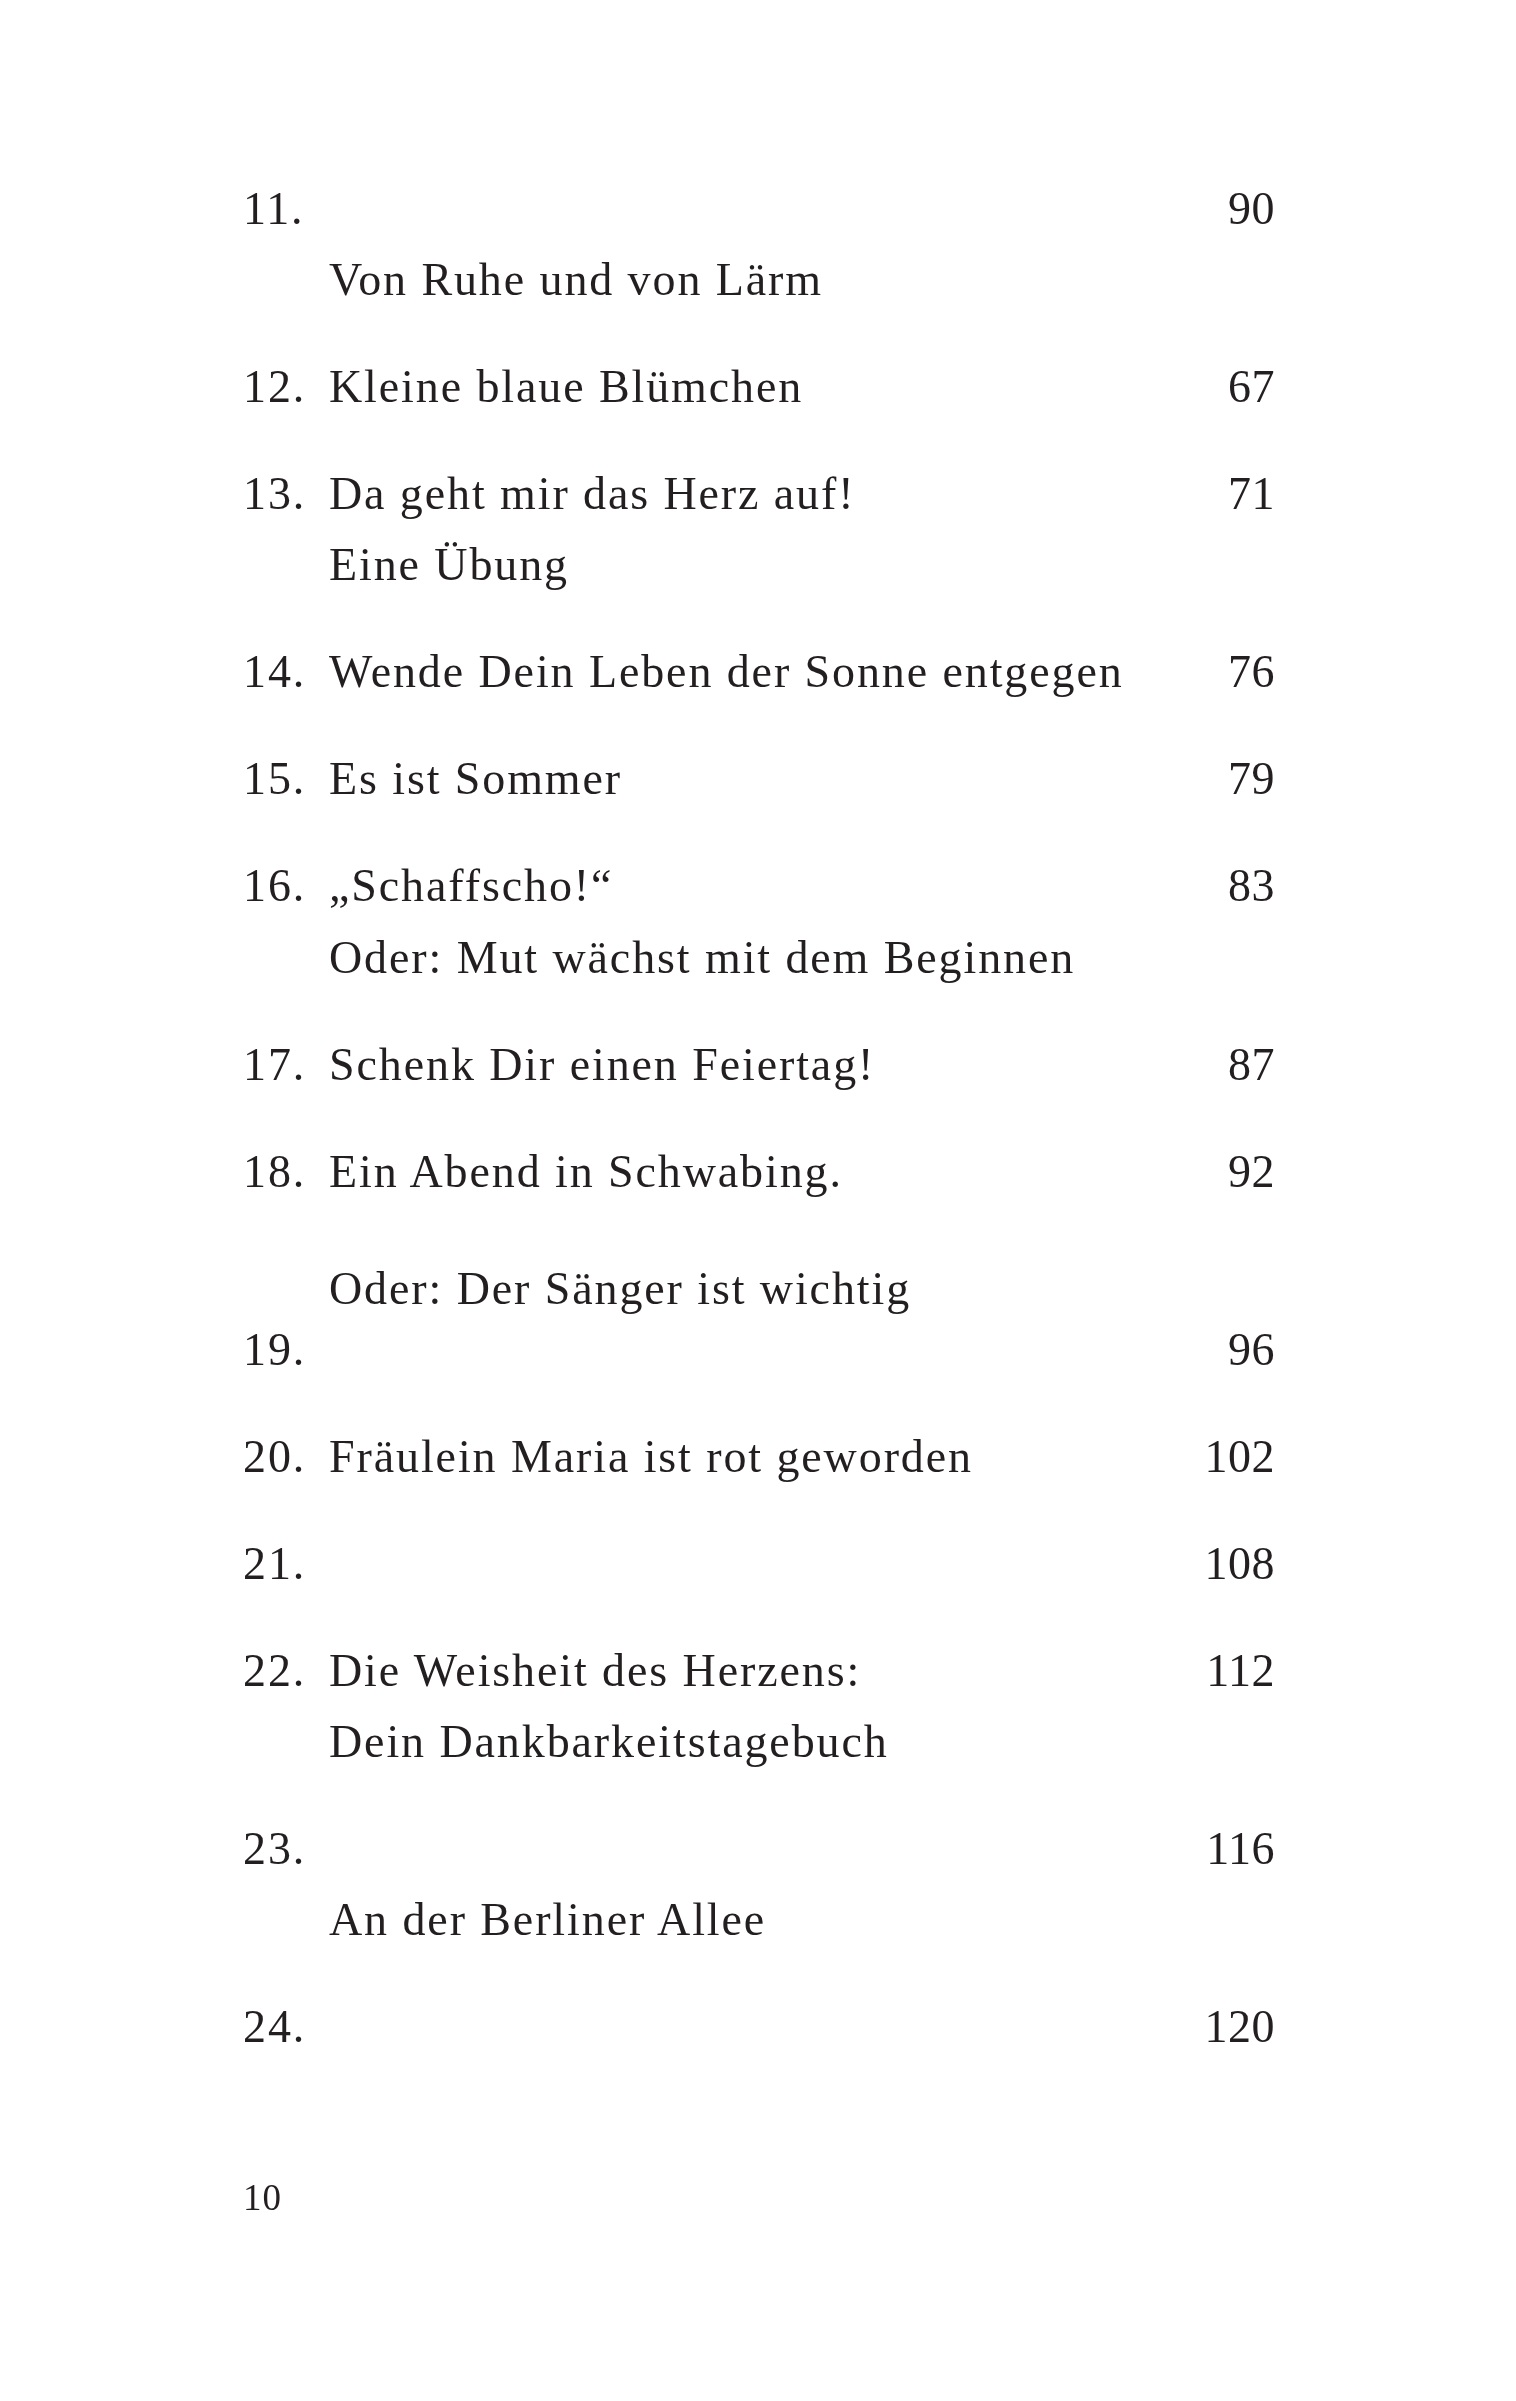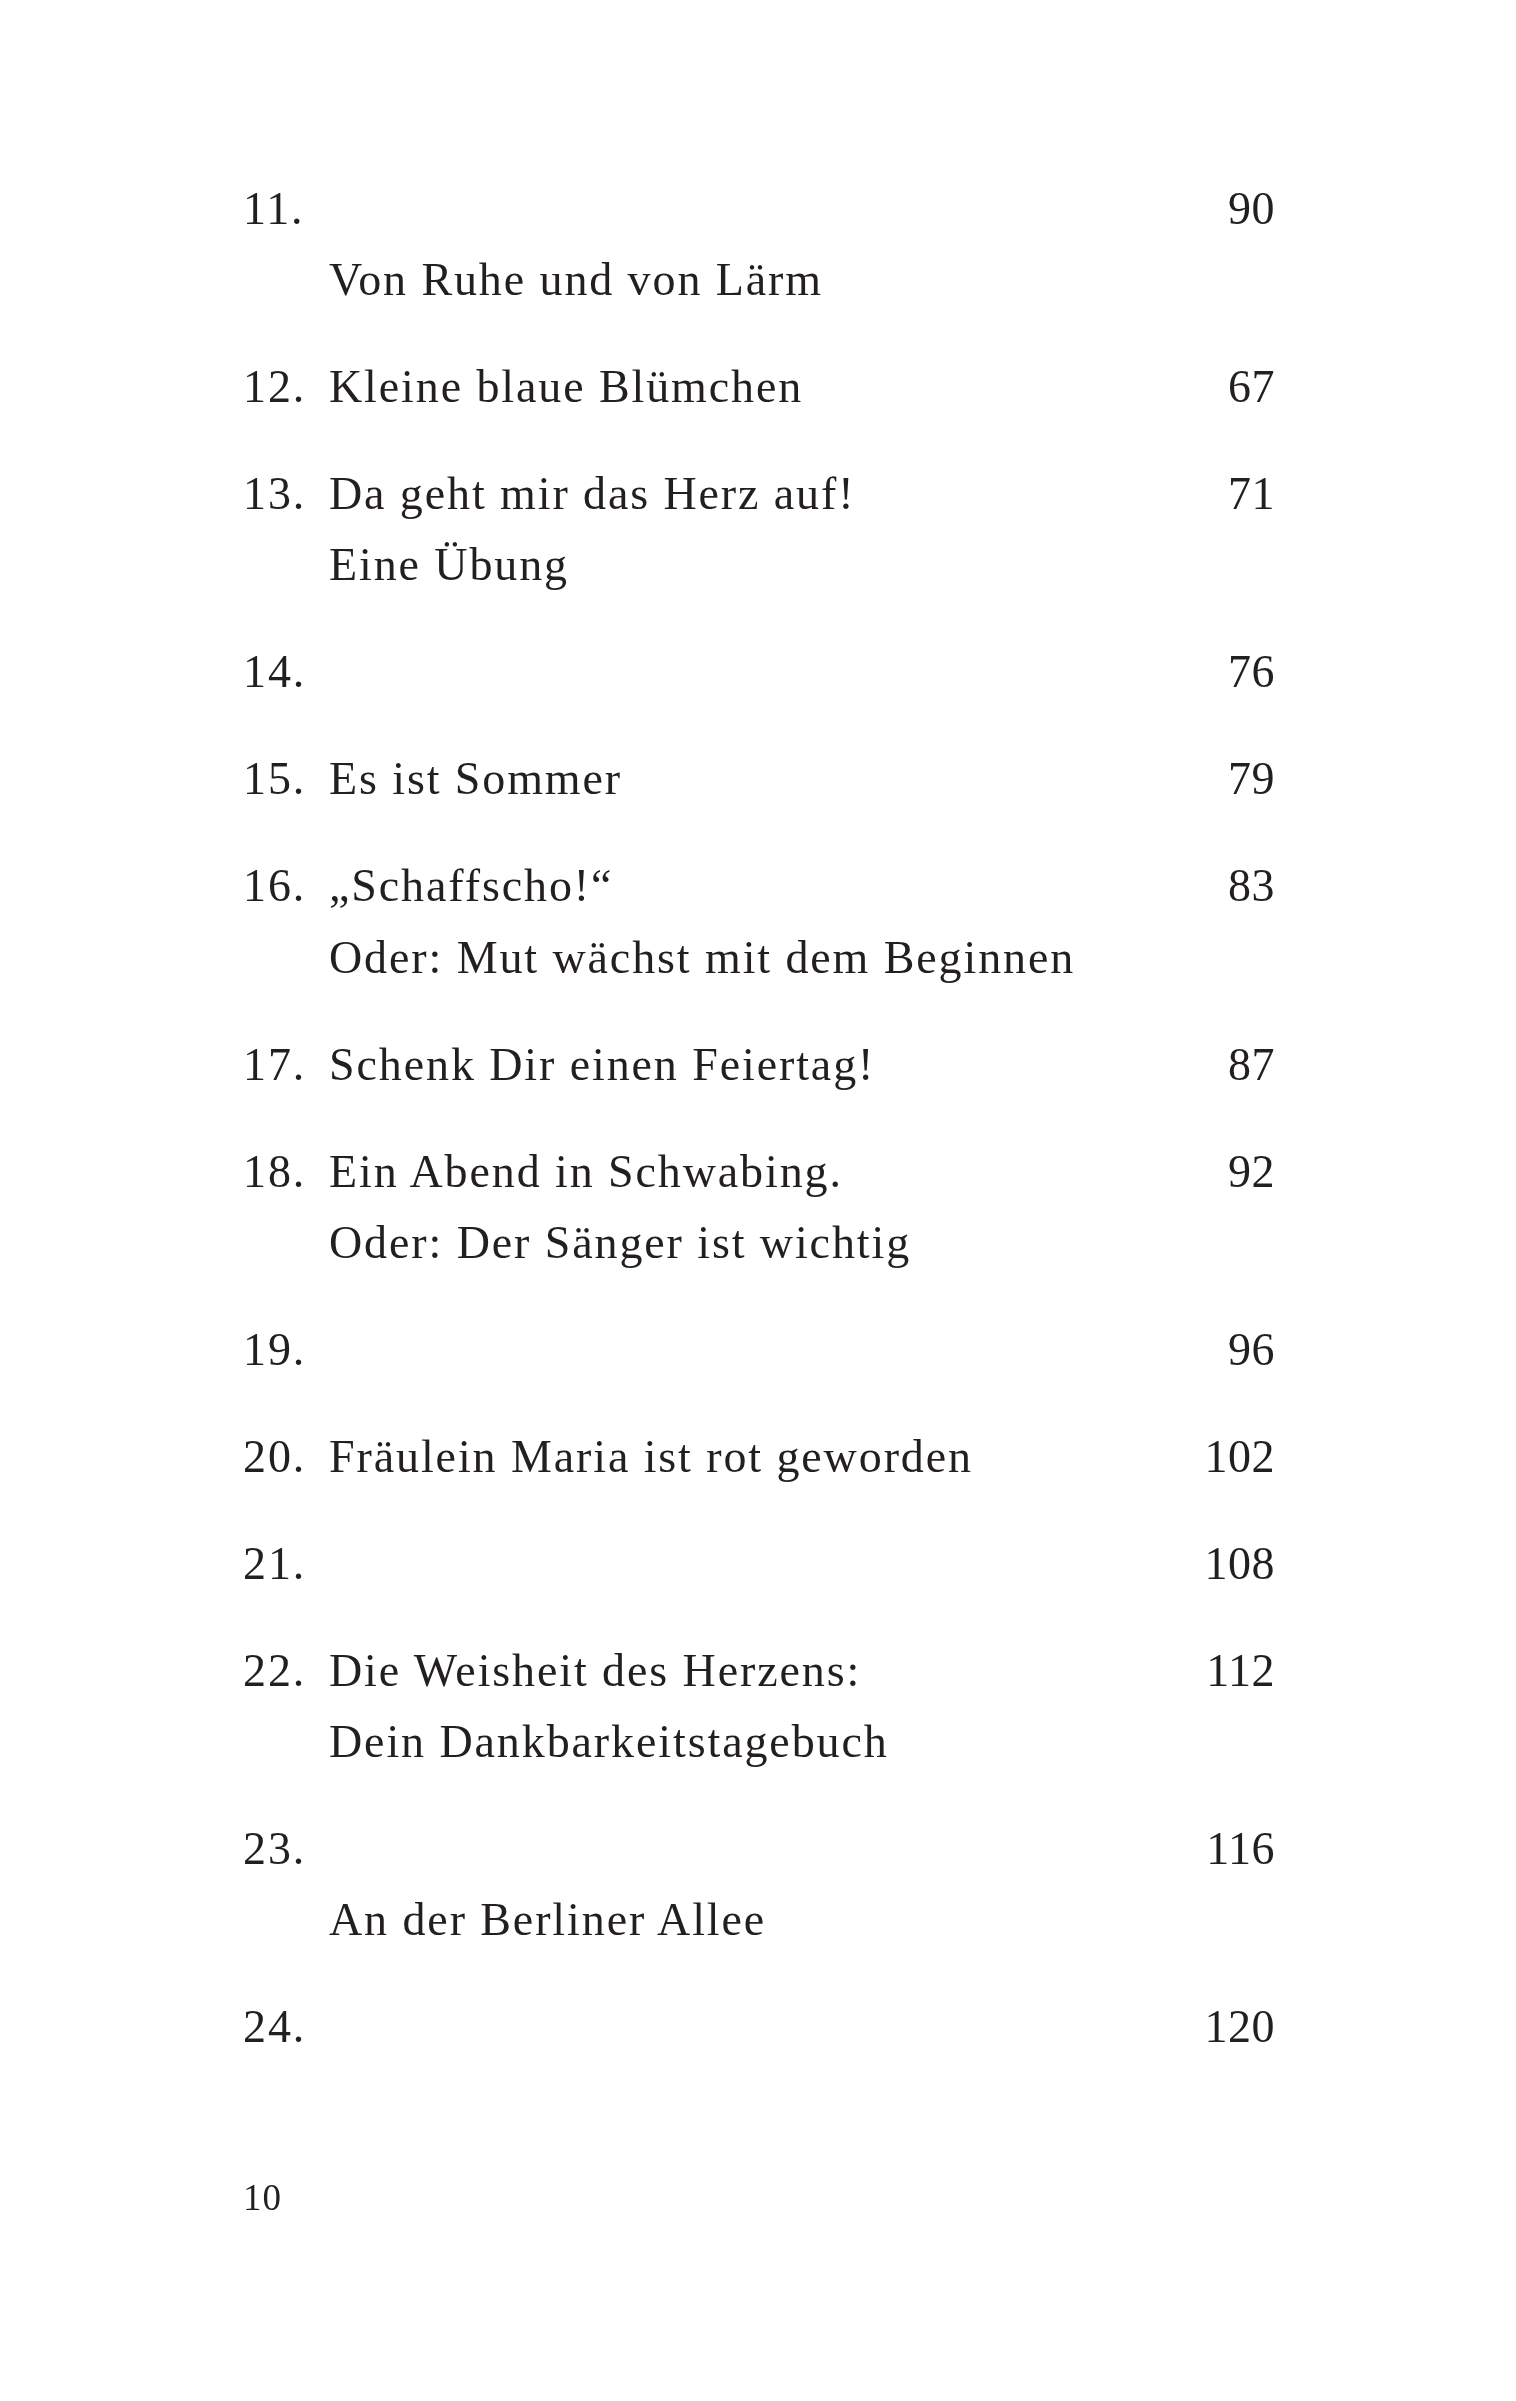--- a/index.html
+++ b/index.html
@@ -90,20 +90,21 @@
         <span class="pg">71</span>
       </div>
       <div class="line" style="top:517px">
         <span class="title">Eine Übung</span>
       </div>
     </div>
 
     <div class="entry" style="top:0">
       <div class="line" style="top:624px">
         <span class="num">14.</span>
+        <span class="title">Wende Dein Leben der Sonne entgegen</span>
         <span class="pg">76</span>
       </div>
     </div>
 
     <div class="entry" style="top:0">
       <div class="line" style="top:731px">
         <span class="num">15.</span>
         <span class="title">Es ist Sommer</span>
         <span class="pg">79</span>
       </div>
@@ -127,21 +128,21 @@
         <span class="pg">87</span>
       </div>
     </div>
 
     <div class="entry" style="top:0">
       <div class="line" style="top:1124px">
         <span class="num">18.</span>
         <span class="title">Ein Abend in Schwabing.</span>
         <span class="pg">92</span>
       </div>
-      <div class="line" style="top:1195px">
+      <div class="line" style="top:1241px">
         <span class="title">Oder: Der Sänger ist wichtig</span>
       </div>
     </div>
 
     <div class="entry" style="top:0">
       <div class="line" style="top:1302px">
         <span class="num">19.</span>
         <span class="pg">96</span>
       </div>
     </div>

